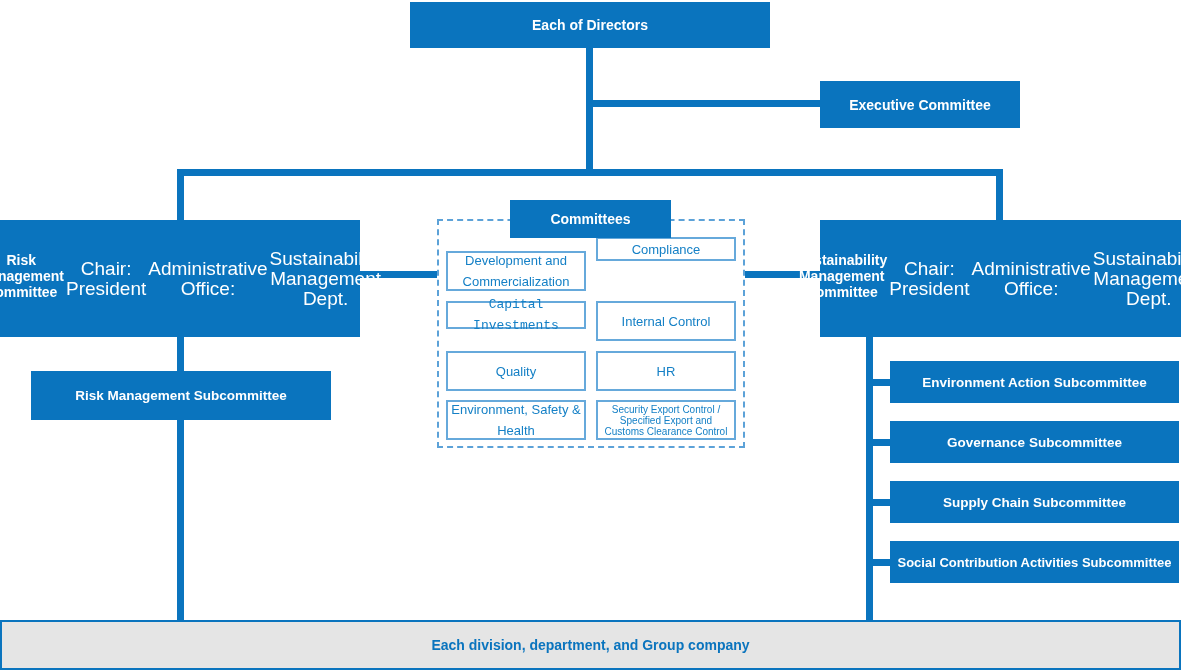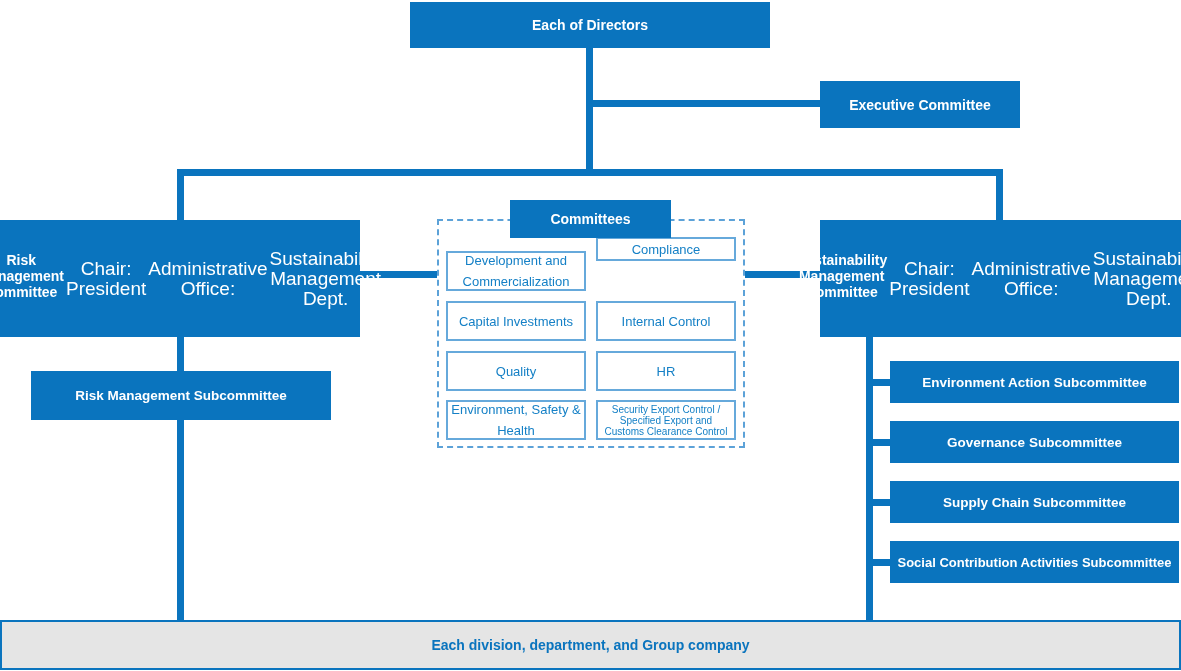--- a/index.html
+++ b/index.html
@@ -115,21 +115,21 @@
   </div>
 
   <div class="dashed-container"></div>
 
   <div class="fillbox" style="left:510px; top:200px; width:161px; height:38px; z-index:5;">
     <span class="title">Committees</span>
   </div>
 
   <div class="item-box" style="left:446px; top:251px; width:140px; height:40px;">Development and Commercialization</div>
   <div class="item-box" style="left:596px; top:237px; width:140px; height:24px;">Compliance</div>
-  <div class="item-box" style="left:446px; top:301px; width:140px; height:40px;">Capital Investments</div>
+  <div class="item-box" style="left:446px; top:301px; width:140px; height:28px;font-family:Liberation Mono, monospace;">Capital Investments</div>
   <div class="item-box" style="left:596px; top:301px; width:140px; height:40px;">Internal Control</div>
   <div class="item-box" style="left:446px; top:351px; width:140px; height:40px;">Quality</div>
   <div class="item-box" style="left:596px; top:351px; width:140px; height:40px;">HR</div>
   <div class="item-box" style="left:446px; top:400px; width:140px; height:40px;">Environment, Safety &amp; Health</div>
   <div class="item-box small" style="left:596px; top:400px; width:140px; height:40px;">Security Export Control / Specified Export and Customs Clearance Control</div>
 
   <div class="fillbox committee-box" style="left:820px; top:220px; width:361px; height:117px;">
     <span class="title">Sustainability Management Committee</span>
     <span class="line">Chair: President</span>
     <span class="line">Administrative Office:</span>

